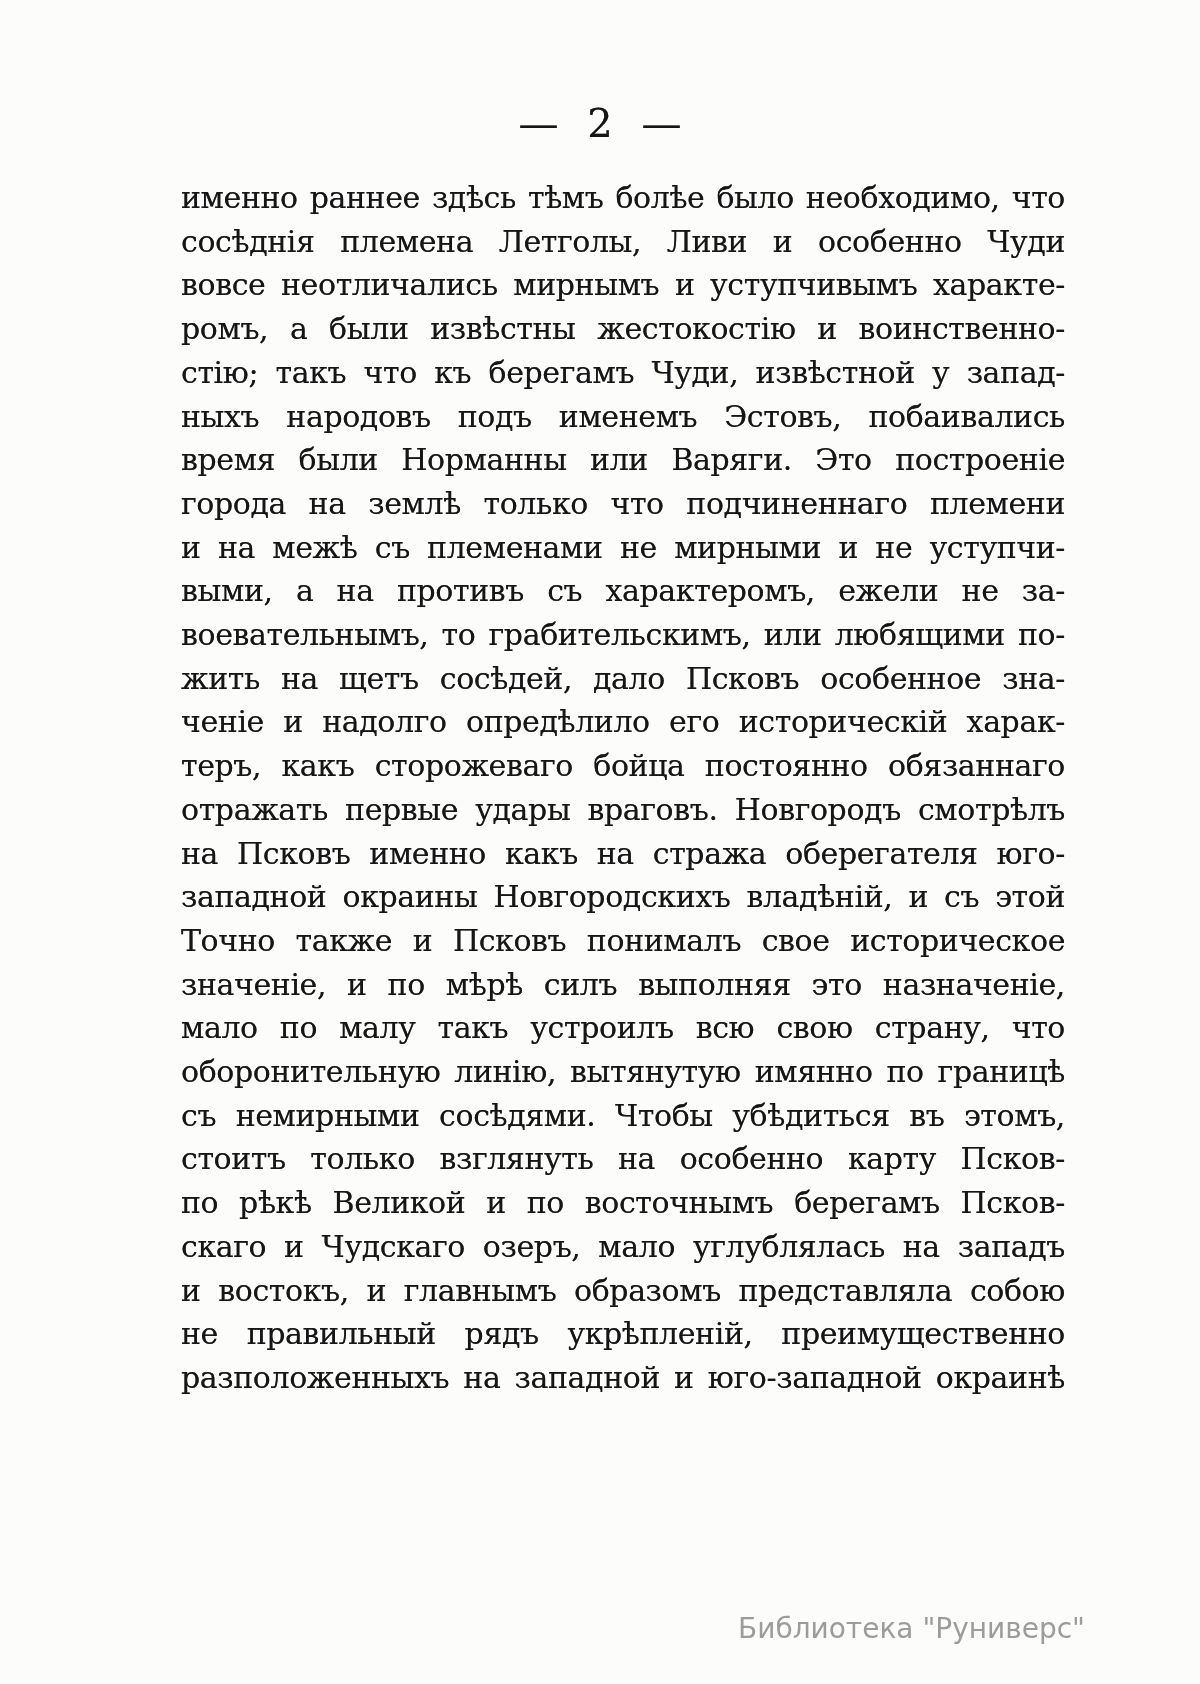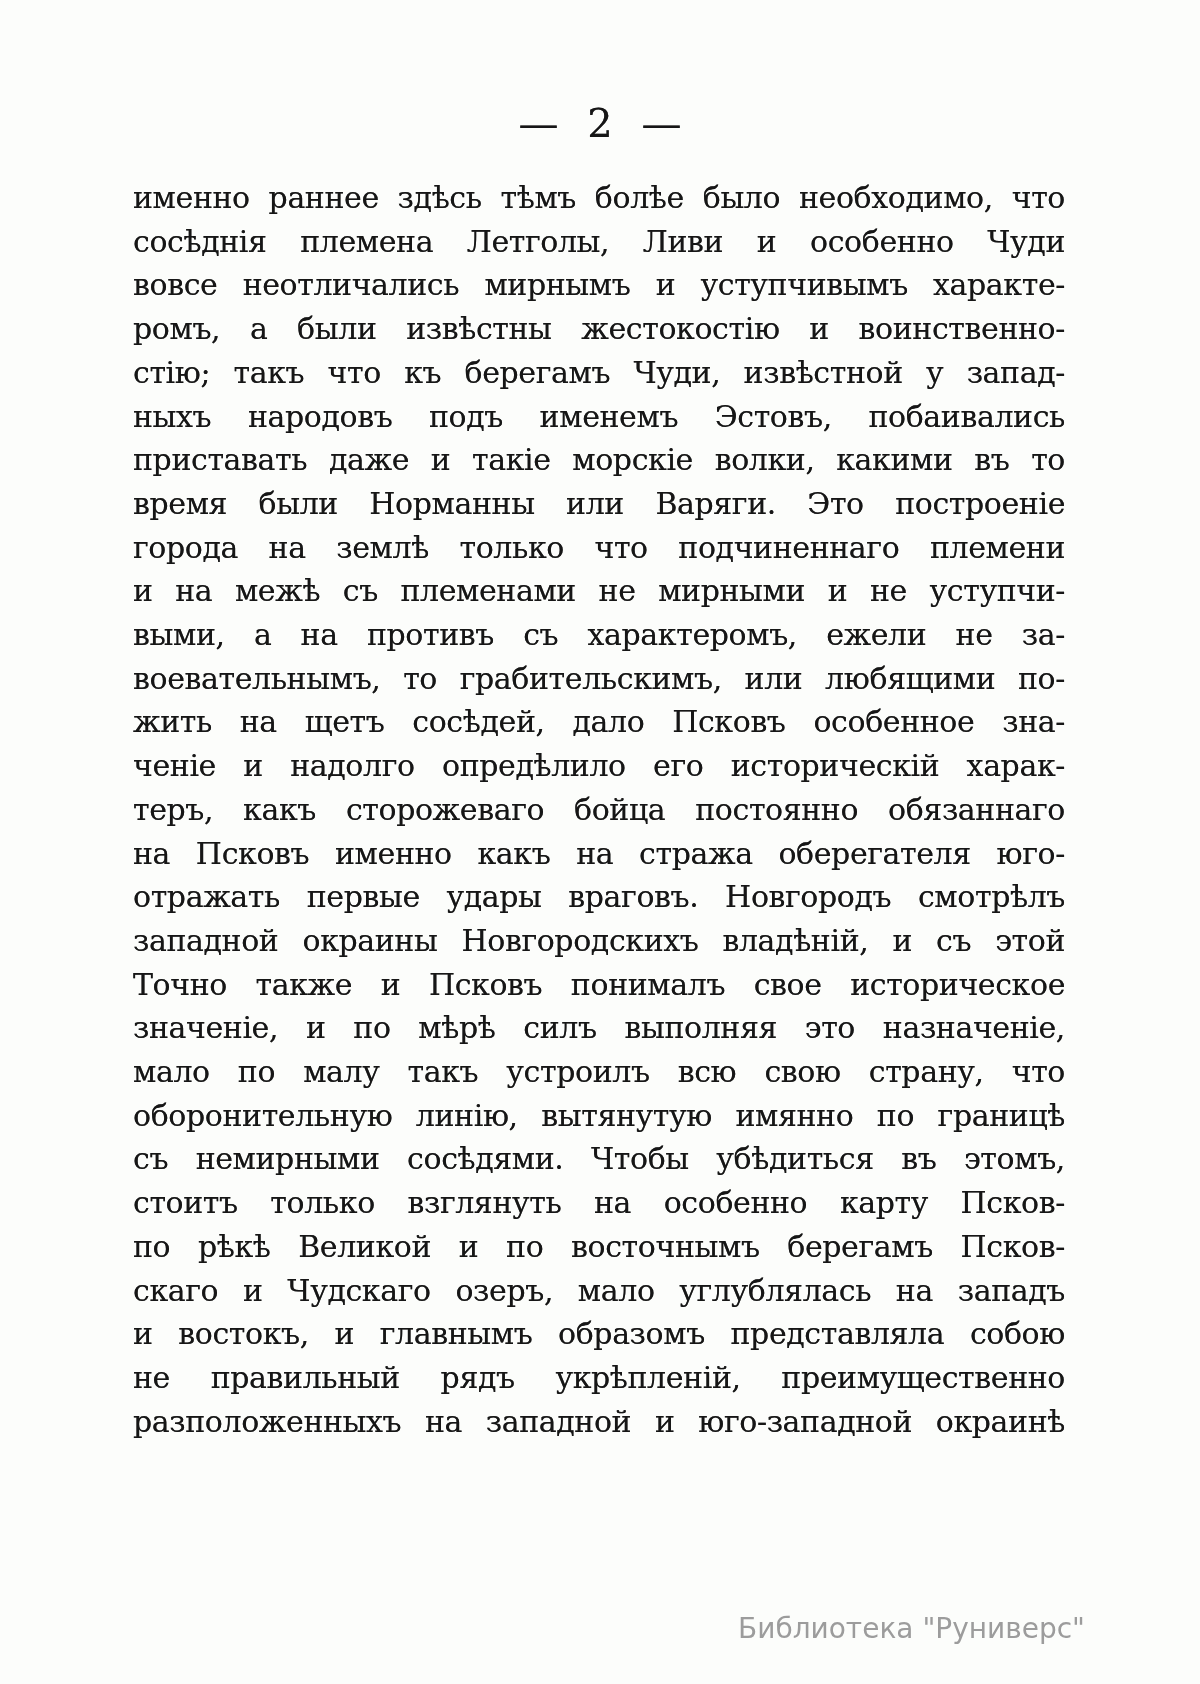--- a/index.html
+++ b/index.html
@@ -29,20 +29,21 @@
     left: 133px;
     width: 932px;
   }
   .line {
     font-size: 30px;
     line-height: 43.7px;
     letter-spacing: -0.4px;
     text-align: justify;
     text-align-last: justify;
     text-shadow: 0 0 0.6px rgba(0,0,0,0.6);
+    margin-left: 48px;
   }
   .watermark {
     position: absolute;
     top: 1612px;
     right: 115px;
     font-family: "DejaVu Sans", sans-serif;
     font-size: 28px;
     color: #9c9c9c;
   }
 </style>
@@ -53,31 +54,30 @@
 
   <div class="pagenum">— 2 —</div>
 
   <div class="textblock">
     <div class="line">именно раннее здѣсь тѣмъ болѣе было необходимо, что</div>
     <div class="line">сосѣднія племена Летголы, Ливи и особенно Чуди</div>
     <div class="line">вовсе неотличались мирнымъ и уступчивымъ характе-</div>
     <div class="line">ромъ, а были извѣстны жестокостію и воинственно-</div>
     <div class="line">стію; такъ что къ берегамъ Чуди, извѣстной у запад-</div>
     <div class="line">ныхъ народовъ подъ именемъ Эстовъ, побаивались</div>
-    <div class="line">приставать даже и такіе морскіе волки, какими въ то</div>
     <div class="line">время были Норманны или Варяги. Это построеніе</div>
     <div class="line">города на землѣ только что подчиненнаго племени</div>
     <div class="line">и на межѣ съ племенами не мирными и не уступчи-</div>
     <div class="line">выми, а на противъ съ характеромъ, ежели не за-</div>
     <div class="line">воевательнымъ, то грабительскимъ, или любящими по-</div>
     <div class="line">жить на щетъ сосѣдей, дало Псковъ особенное зна-</div>
     <div class="line">ченіе и надолго опредѣлило его историческій харак-</div>
     <div class="line">теръ, какъ сторожеваго бойца постоянно обязаннаго</div>
+    <div class="line">отражать первые удары враговъ. Новгородъ смотрѣлъ</div>
     <div class="line">на Псковъ именно какъ на стража оберегателя юго-</div>
-    <div class="line">отражать первые удары враговъ. Новгородъ смотрѣлъ</div>
     <div class="line">западной окраины Новгородскихъ владѣній, и съ этой</div>
     <div class="line">Точно также и Псковъ понималъ свое историческое</div>
     <div class="line">значеніе, и по мѣрѣ силъ выполняя это назначеніе,</div>
     <div class="line">мало по малу такъ устроилъ всю свою страну, что</div>
     <div class="line">оборонительную линію, вытянутую имянно по границѣ</div>
     <div class="line">съ немирными сосѣдями. Чтобы убѣдиться въ этомъ,</div>
     <div class="line">стоитъ только взглянуть на особенно карту Псков-</div>
     <div class="line">по рѣкѣ Великой и по восточнымъ берегамъ Псков-</div>
     <div class="line">скаго и Чудскаго озеръ, мало углублялась на западъ</div>
     <div class="line">и востокъ, и главнымъ образомъ представляла собою</div>

